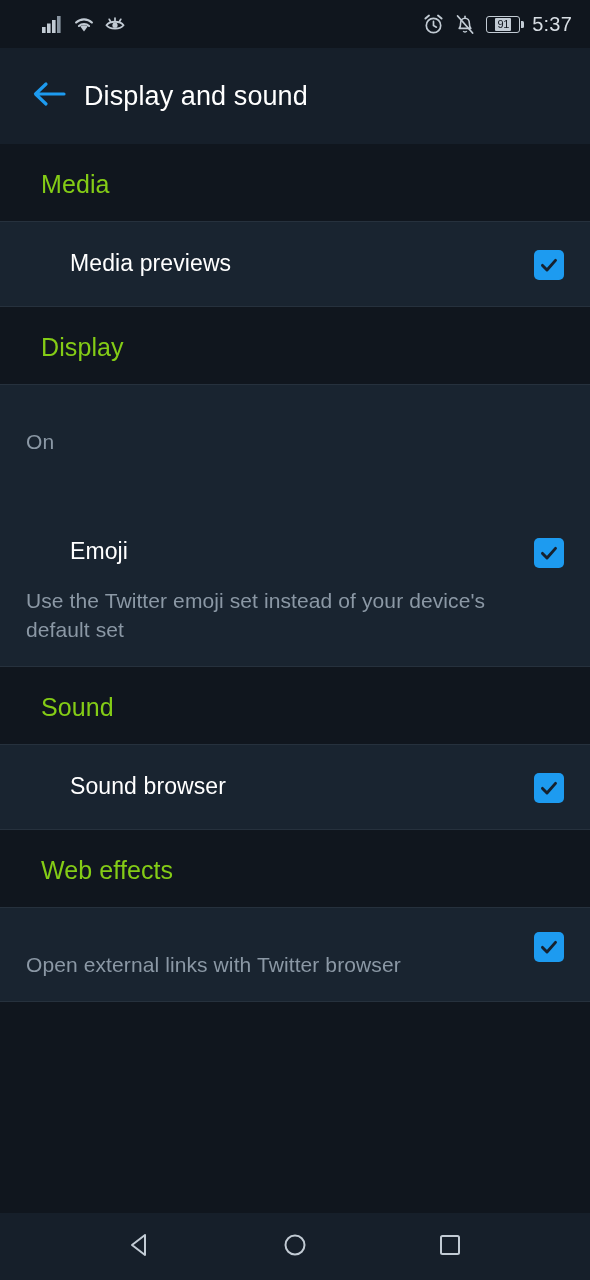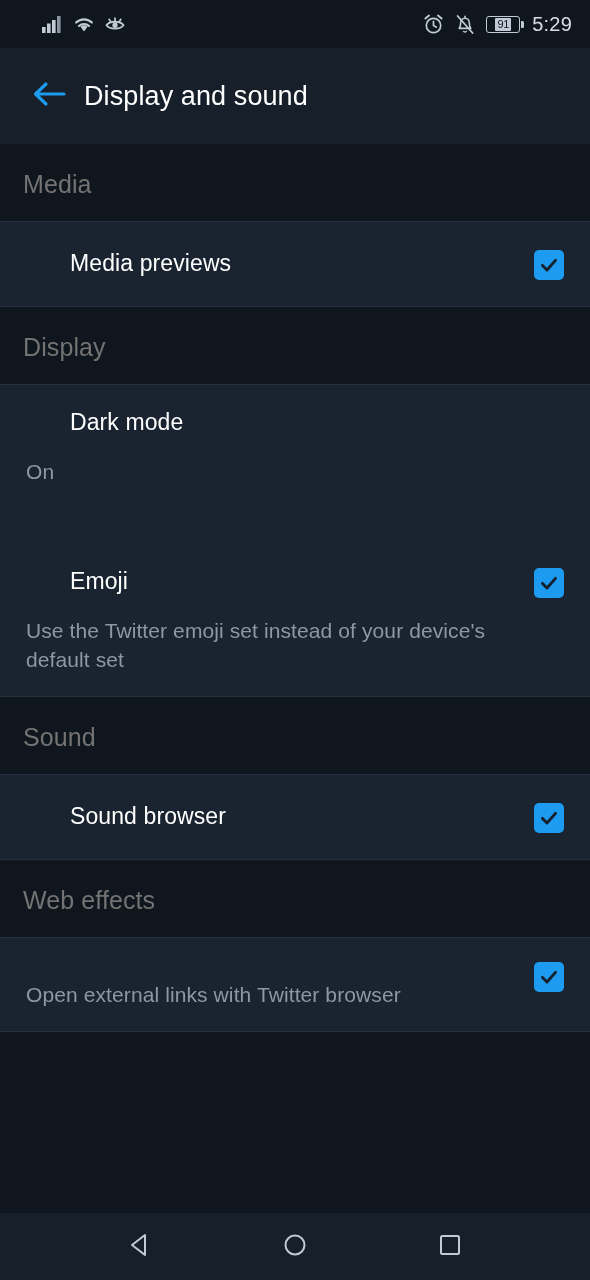--- a/index.html
+++ b/index.html
@@ -114,23 +114,23 @@
   }
 
   
   .settings {
     flex: 1 1 auto;
     background: #10161e;
     overflow: hidden;
   }
   .section-header {
     background: #10161e;
-    padding: 26px 26px 22px 23px;
-    box-sizing: border-box;
-    color: #737373;
+    padding: 26px 26px 22px 41px;
+    box-sizing: border-box;
+    color: #84cc16;
     font-size: 25px;
     font-weight: 400;
     letter-spacing: 0.1px;
   }
   .block {
     background: #192430;
     border-top: 1px solid #26313d;
     border-bottom: 1px solid #26313d;
   }
   .row {
@@ -238,21 +238,21 @@
         <svg width="20" height="21" viewBox="0 0 20 21">
           <path d="M4.2 14.4 C5.4 13.2 5.6 12.2 5.6 9.4 C5.6 6.3 7.5 4.2 10 4.2 C12.5 4.2 14.4 6.3 14.4 9.4 C14.4 12.2 14.6 13.2 15.8 14.4 Z" fill="none" stroke="#c2cbd4" stroke-width="1.6" stroke-linejoin="round"></path>
           <path d="M8.3 17.0 a1.9 1.9 0 0 0 3.4 0" fill="none" stroke="#c2cbd4" stroke-width="1.5"></path>
           <path d="M10 2.2 L10 4.1" stroke="#c2cbd4" stroke-width="1.5" stroke-linecap="round"></path>
           <path d="M2.6 2.0 L17.6 19.0" stroke="#c2cbd4" stroke-width="1.8" stroke-linecap="round"></path>
         </svg>
       </span>
       <span class="battery">
         <span class="lvl">91</span>
       </span>
-      <span class="clock">5:29</span>
+      <span class="clock">5:37</span>
     </div>
   </div>
 
   <div class="app-bar">
     <div class="back-btn">
       <span>
         <svg width="38" height="30" viewBox="0 0 38 30">
           <path d="M34 15 L6 15 M16 5 L5.5 15 L16 25" fill="none" stroke="#1d9bf0" stroke-width="3.2" stroke-linecap="round" stroke-linejoin="round"></path>
         </svg>
       </span>
@@ -273,21 +273,20 @@
             <path d="M4.5 11.4 L9 16 L17.5 6.4" fill="none" stroke="#16212e" stroke-width="2.9" stroke-linecap="round" stroke-linejoin="round"></path>
           </svg>
         </div>
       </div>
     </div>
 
     <div class="section-header">Display</div>
     <div class="block">
       <div class="row compact-top">
         <div class="row-text">
-          <div class="row-title">Dark mode</div>
           <div class="row-sub">On</div>
         </div>
       </div>
       <div class="row compact-bottom">
         <div class="row-text">
         </div>
       </div>
       <div class="row">
         <div class="row-text">
           <div class="row-title">Emoji</div>

